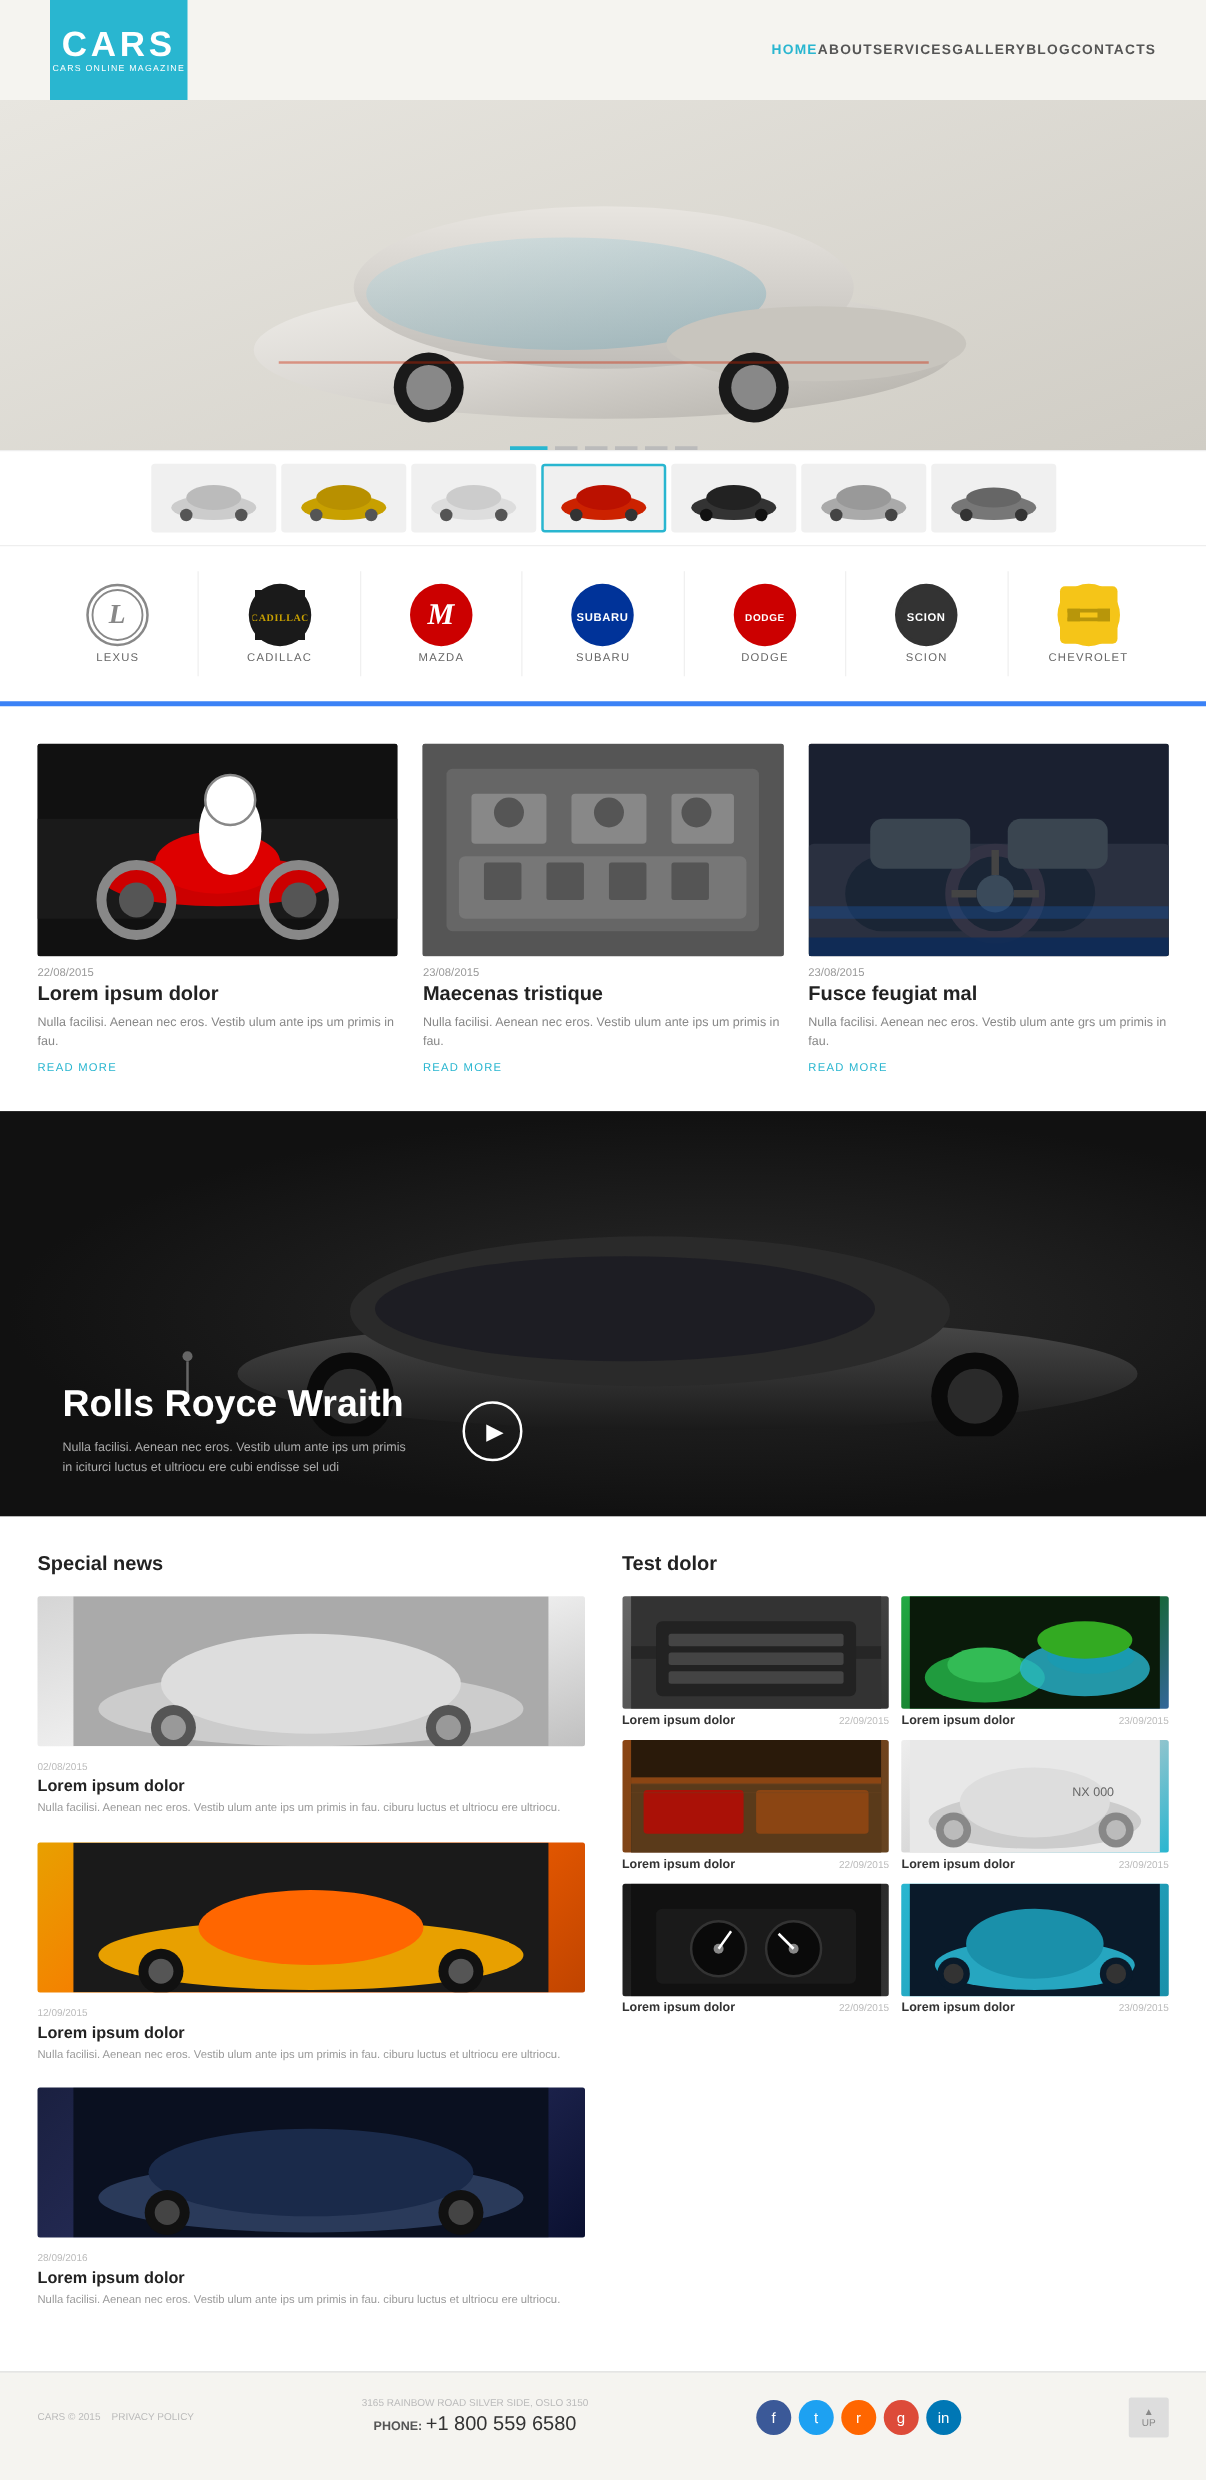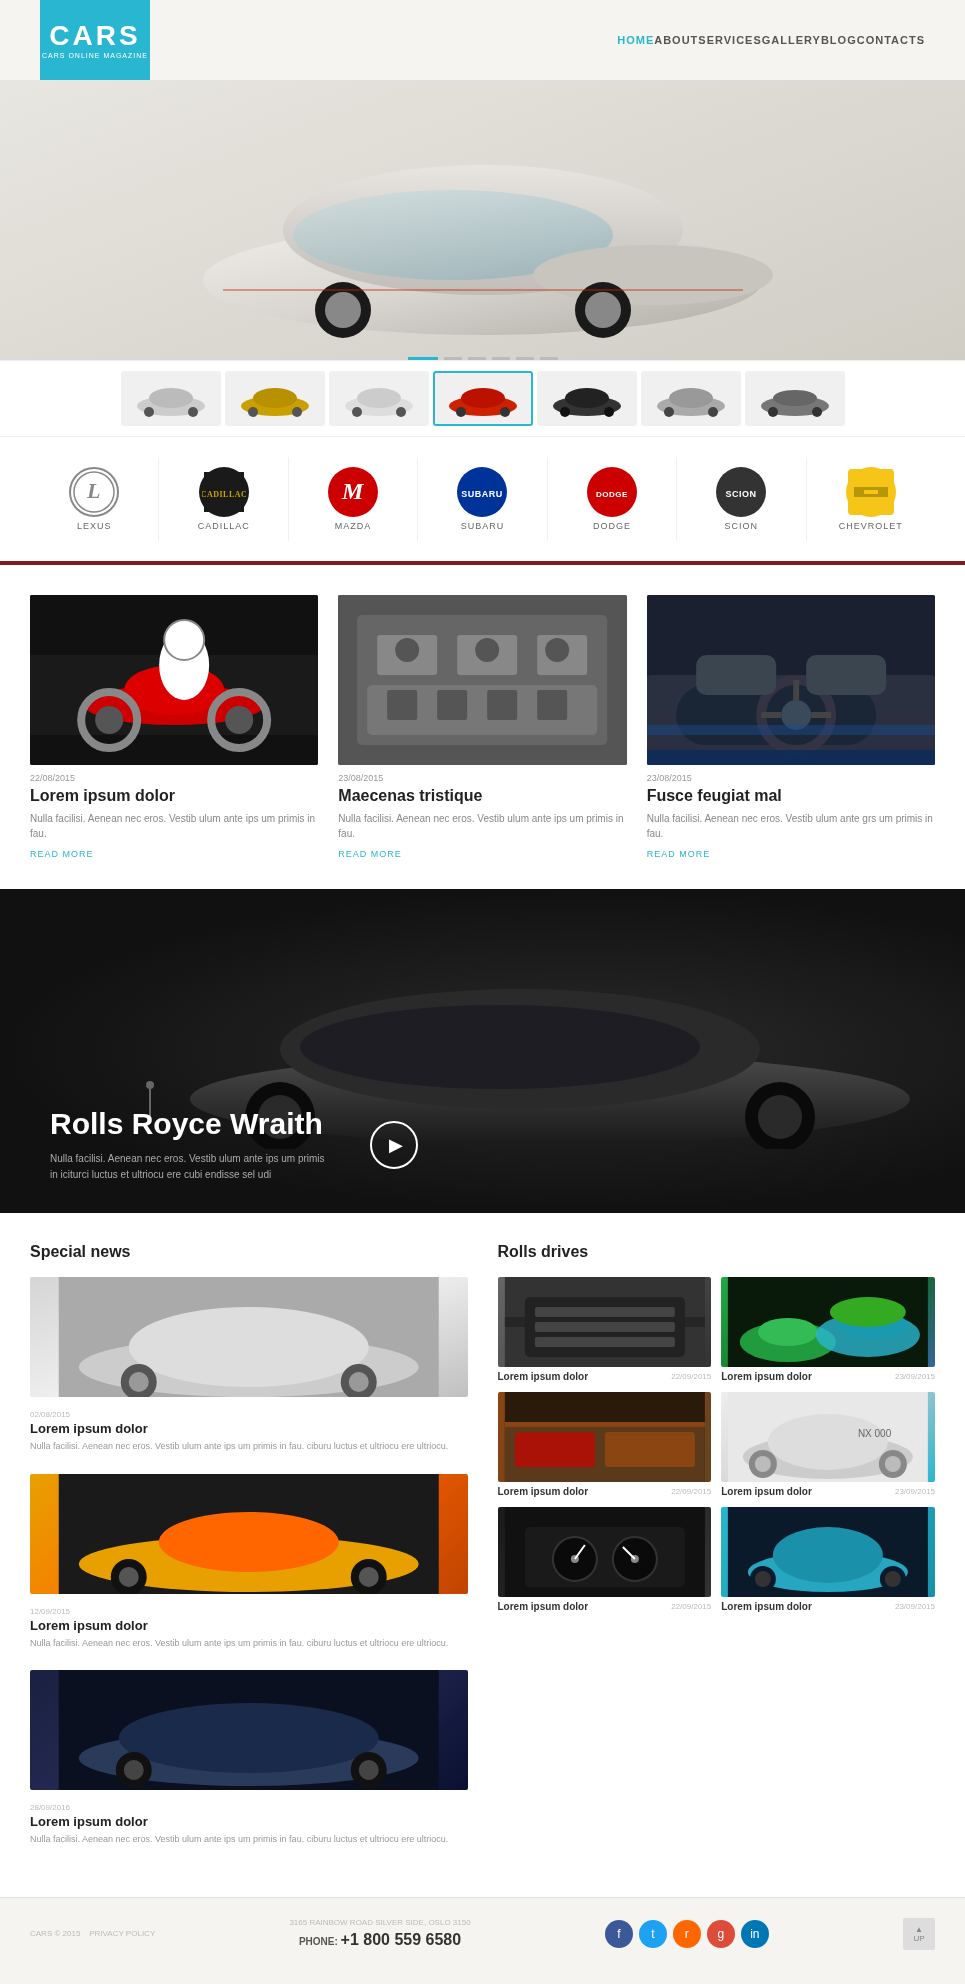--- a/index.html
+++ b/index.html
@@ -166,21 +166,21 @@
     .brand-chevrolet .brand-logo-circle { background: #f5c518; color: #333; font-size: 10px; }
 
     
     .articles {
       background: #fff;
       display: grid;
       grid-template-columns: 1fr 1fr 1fr;
       gap: 0;
       padding: 30px;
       gap: 20px;
-      border-top: 4px solid #7f1d1d;
+      border-top: 4px solid #3b82f6;
     }
     .article-card {
       display: flex;
       flex-direction: column;
     }
     .article-img {
       width: 100%;
       height: 170px;
       background: #ccc;
       border-radius: 2px;
@@ -316,21 +316,21 @@
       background: #f5f4f0;
       border-top: 1px solid #e0e0e0;
       padding: 20px 30px;
       display: flex;
       align-items: center;
       justify-content: space-between;
     }
     .footer-left { font-size: 8px; color: #bbb; }
     .footer-left a { color: #bbb; text-decoration: none; }
     .footer-center { font-size: 11px; color: #555; text-align: center; }
-    .footer-center .phone { font-size: 16px; font-weight: bold; color: #333; }
+    .footer-center .phone { font-size: 16px; font-weight: normal; color: #333; }
     .footer-center .address { font-size: 8px; color: #bbb; }
     .footer-social { display: flex; gap: 6px; }
     .social-btn {
       width: 28px;
       height: 28px;
       border-radius: 50%;
       display: flex;
       align-items: center;
       justify-content: center;
       font-size: 12px;
@@ -733,21 +733,21 @@
           <circle cx="310" cy="100" r="10" fill="#444"></circle>
         </svg>
       </div>
       <span class="news-date">28/09/2016</span>
       <div class="news-title">Lorem ipsum dolor</div>
       <p class="news-text">Nulla facilisi. Aenean nec eros. Vestib ulum ante ips um primis in fau. ciburu luctus et ultriocu ere ultriocu.</p>
     </div>
   </div>
 
   <div>
-    <h2 class="section-title">Rolls drives</h2>
+    <h2 class="section-title">Test dolor</h2>
     <div class="test-drives-grid">
       <div class="test-item">
         <div class="test-img test-img-1">
           <svg width="100%" height="90" viewBox="0 0 200 90">
             <rect width="200" height="90" fill="#333"></rect>
             <rect x="0" y="40" width="200" height="10" fill="#1a1a1a" opacity="0.5"></rect>
 
             <rect x="20" y="20" width="160" height="60" rx="5" fill="#222"></rect>
             <rect x="30" y="30" width="140" height="10" rx="2" fill="#444"></rect>
             <rect x="30" y="45" width="140" height="10" rx="2" fill="#444"></rect>

